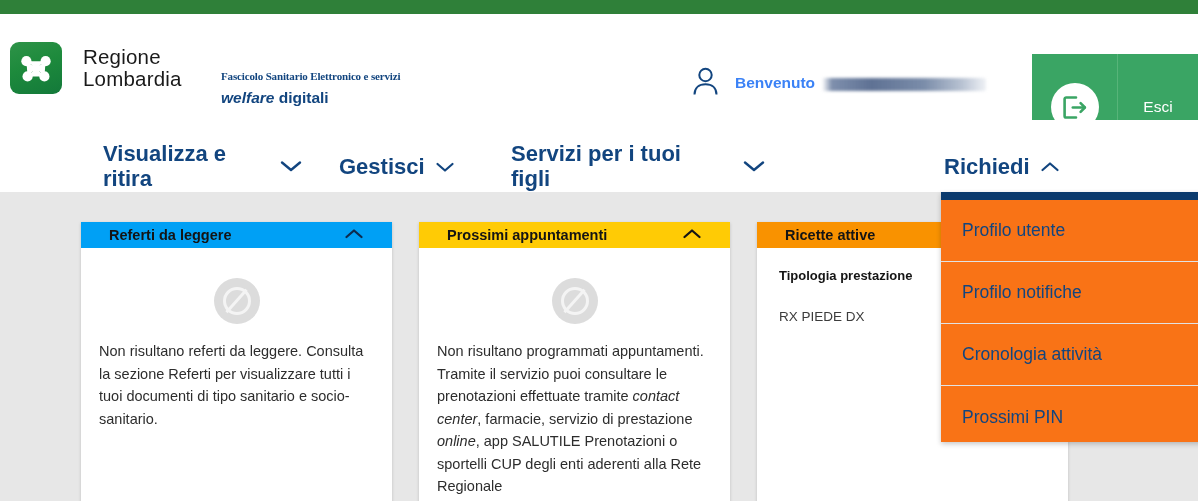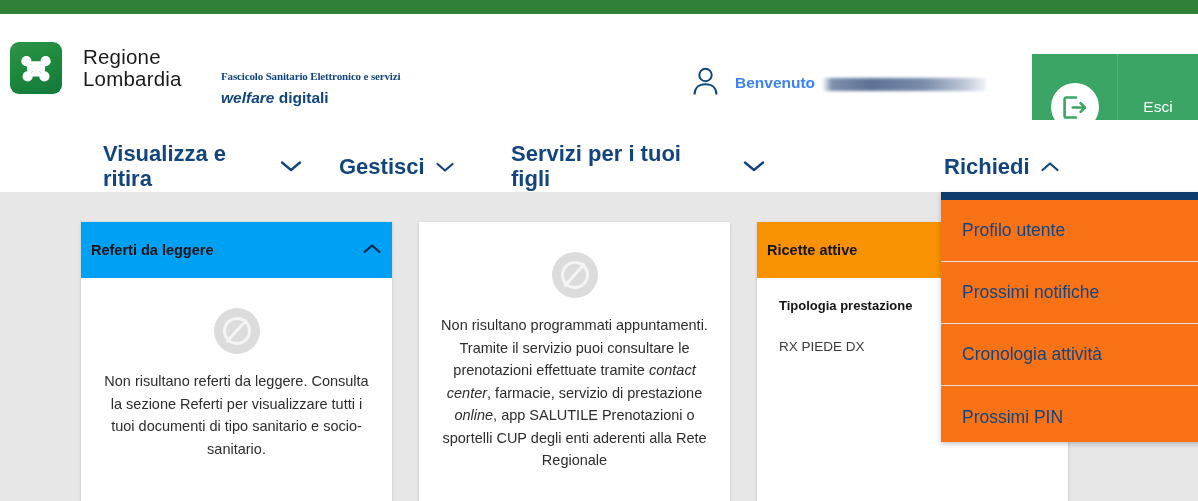--- a/index.html
+++ b/index.html
@@ -119,31 +119,31 @@
     width: 311px; height: 290px;
     background: #ffffff;
     box-shadow: 0 1px 3px rgba(0,0,0,.17);
     overflow: hidden;
   }
   .card-1 { left: 81px; }
   .card-2 { left: 419px; }
   .card-3 { left: 757px; }
 
   .card-head {
-    height: 56px; padding: 0 10px;
+    height: 26px; padding: 0 28px;
     display: flex; align-items: center; justify-content: space-between;
   }
   .card-head.blue   { background: #00a0f5; }
   .card-head.yellow { background: #ffcb05; }
   .card-head.orange { background: #f99200; }
   .card-title { font-size: 14.5px; font-weight: 700; color: #141414; }
 
   .card-body {
     padding: 30px 18px 0;
-    text-align: center;
+    text-align: left;
   }
   .empty-ico {
     width: 46px; height: 46px; border-radius: 50%;
     background: #dcdcdc; margin: 0 auto 16px;
     display: flex; align-items: center; justify-content: center;
     position: relative;
   }
   .empty-ico:before {
     content: ""; position: absolute;
     width: 22px; height: 22px; border-radius: 50%;
@@ -295,20 +295,28 @@
           </svg>
       </span>
     </div>
     <div class="card-body">
       <div class="empty-ico"></div>
       <div class="empty-text">Non risultano referti da leggere. Consulta la sezione Referti per visualizzare tutti i tuoi documenti di tipo sanitario e socio-sanitario.</div>
     </div>
   </div>
 
   <div class="card card-2">
+    <div class="card-head yellow">
+      <span class="card-title">Prossimi appuntamenti</span>
+      <span class="chev">
+        <svg width="20" height="12" viewBox="0 0 20 12" fill="none" stroke="#151515" stroke-width="2.3" stroke-linecap="round" stroke-linejoin="round">
+            <path d="M2.5 9 L10 2.5 L17.5 9"></path>
+          </svg>
+      </span>
+    </div>
     <div class="card-body">
       <div class="empty-ico"></div>
       <div class="empty-text"><span>Non risultano programmati appuntamenti. Tramite il servizio puoi consultare le prenotazioni effettuate tramite </span><em>contact center</em><span>, farmacie, servizio di prestazione </span><em>online</em><span>, app SALUTILE Prenotazioni o sportelli CUP degli enti aderenti alla Rete Regionale</span></div>
     </div>
   </div>
 
   <div class="card card-3">
     <div class="card-head orange">
       <span class="card-title">Ricette attive</span>
     </div>
@@ -317,21 +325,21 @@
       <div class="rx-val">RX PIEDE DX</div>
     </div>
   </div>
 </div>
 
 <div class="dropdown">
   <div class="dd-item">
     <span>Profilo utente</span>
   </div>
   <div class="dd-item">
-    <span>Prossimi notifiche</span>
+    <span>Profilo notifiche</span>
   </div>
   <div class="dd-item">
     <span>Cronologia attività</span>
   </div>
   <div class="dd-item">
     <span>Prossimi PIN</span>
   </div>
 </div>
 
 </body></html>

